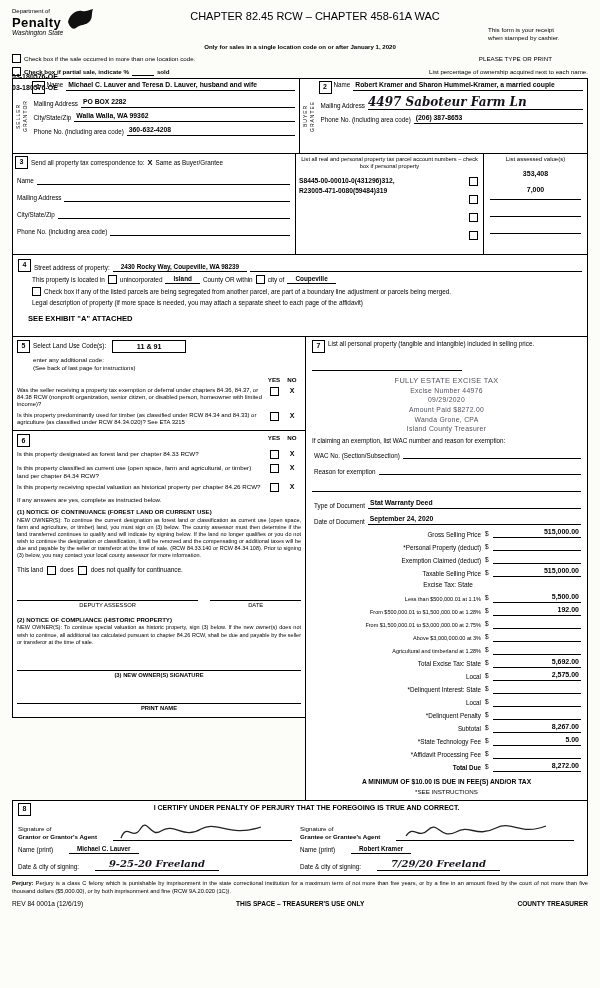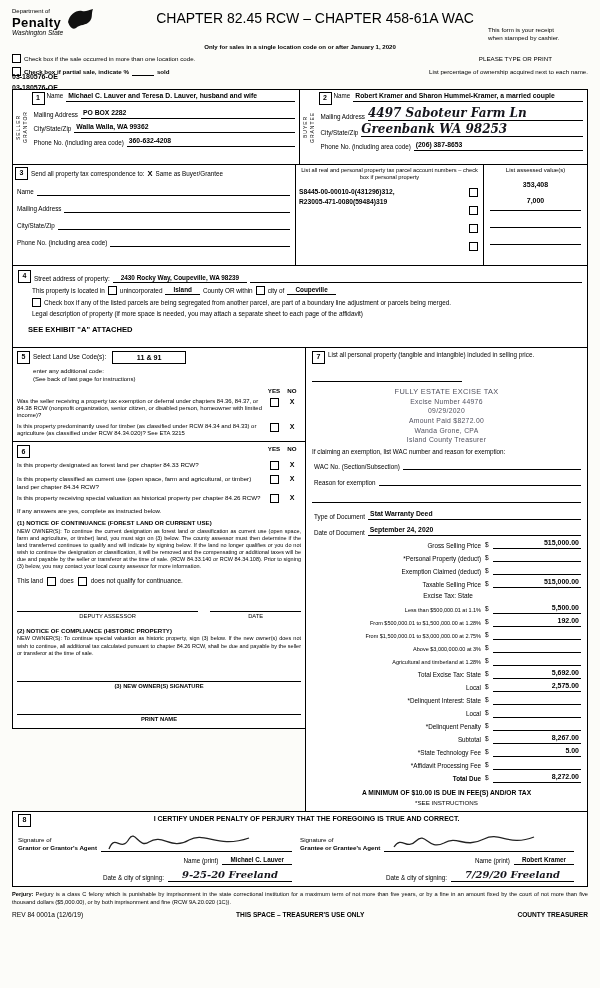--- a/index.html
+++ b/index.html
@@ -17,28 +17,28 @@
   .hand-big{font-size:12px;line-height:9px;white-space:nowrap;}
   
   .hdr{display:flex;}
   .logo{display:flex;gap:3px;width:130px;}
   .logo-dept{font-size:6px;}
   .logo-rev{font-size:13px;font-weight:bold;letter-spacing:.4px;line-height:1;}
   .logo-state{font-size:6.5px;font-style:italic;}
   .codes{position:absolute;left:12px;top:72px;font-weight:bold;font-size:7px;line-height:1.5;}
   .hdr-c{flex:1;text-align:center;}
   .title{font-size:11.5px;font-weight:bold;letter-spacing:.2px;margin-top:13px;}
-  .subtitle{font-size:14px;margin-top:2px;}
+  .subtitle{font-size:11px;margin-top:2px;}
   .hdr-r{width:100px;font-size:6.2px;padding-top:18px;}
   .warning{text-align:center;font-weight:bold;font-size:7.3px;margin-top:2px;}
   .onlyfor{text-align:center;font-weight:bold;font-size:6.1px;margin-top:1px;}
   .cbrow{display:flex;align-items:flex-end;gap:3px;font-size:6.2px;margin-top:4px;}
   .pct-line{display:inline-block;width:22px;border-bottom:1px solid #000;height:7px;}
   
-  .secs{margin-top:14px;}
+  .secs{margin-top:3px;}
   .sec{border:1px solid #000;margin-top:-1px;background:#fff;}
   .sec12{display:flex;}
   .half{width:50%;display:flex;padding:2px 4px 3px 2px;min-height:74px;box-sizing:border-box;}
   .half.first{border-right:1px solid #000;}
   .vcol{display:flex;gap:1px;margin-right:3px;align-items:center;}
   .vtext{writing-mode:vertical-rl;transform:rotate(180deg);font-size:5px;letter-spacing:1px;text-align:center;height:64px;}
   .fields{flex:1;display:flex;flex-direction:column;}
   .frow{display:flex;align-items:flex-end;margin-top:4px;}
   .frow.f0{margin-top:0;align-items:flex-start;}
   .flabel{flex:none;padding:0 3px 0 2px;font-size:6.3px;}
@@ -82,21 +82,21 @@
   .mlabel{flex:1;text-align:right;font-size:6.3px;padding-right:4px;}
   .mrow.sm .mlabel{font-size:5.5px;}
   .mdollar{width:8px;font-size:6.5px;flex:none;}
   .mval{width:86px;border-bottom:1px solid #000;text-align:right;font-weight:bold;font-size:7px;min-height:9px;padding-right:2px;flex:none;}
   .excise-hdr{text-align:right;padding-right:108px;font-size:6.5px;margin-top:4px;}
   .minnote{text-align:center;font-weight:bold;font-size:6.7px;margin-top:6px;}
   .seeinst{text-align:center;font-size:6.2px;margin-top:2px;}
   
   .sec8{padding:2px 5px 4px;}
   .certify{flex:1;text-align:center;font-weight:bold;font-size:7px;padding-top:1px;}
-  .s8half{width:50%;display:flex;align-items:flex-end;gap:4px;box-sizing:border-box;padding-right:8px;justify-content:flex-end;}
+  .s8half{width:50%;display:flex;align-items:flex-end;gap:16px;box-sizing:border-box;padding-right:8px;}
   .s8lab{font-size:6.2px;flex:none;line-height:1.3;}
   .s8line{flex:1;border-bottom:1px solid #000;position:relative;height:20px;}
   .s8line svg{position:absolute;bottom:-4px;left:4px;}
   .nprow{margin-top:4px;}
   .np{align-items:flex-end;font-size:6.3px;}
   
   .perjury{margin-top:4px;font-size:5.7px;line-height:1.35;text-align:justify;}
   .bottomrow{margin-top:5px;align-items:center;font-size:6.6px;}
   .tspace{flex:1;text-align:center;font-weight:bold;}
   .ctreas{font-weight:bold;}
@@ -179,24 +179,20 @@
         </div>
         <div class="fields">
           <div class="frow f0">
             <div class="numbox">2</div>
             <span class="flabel">Name</span>
             <div class="fline"><span class="fval">Robert Kramer and Sharon Hummel-Kramer, a married couple</span></div>
           </div>
           <div class="frow">
             <span class="flabel">Mailing Address</span>
             <div class="fline"><span class="hand hand-big">4497 Saboteur Farm Ln</span></div>
-          </div>
-          <div class="frow">
-            <span class="flabel">City/State/Zip</span>
-            <div class="fline"><span class="hand hand-big">Greenbank WA 98253</span></div>
           </div>
           <div class="frow">
             <span class="flabel">Phone No. (including area code)</span>
             <div class="fline"><span class="fval">(206) 387-8653</span></div>
           </div>
         </div>
       </div>
     </div>
 
     <div class="sec sec3">

